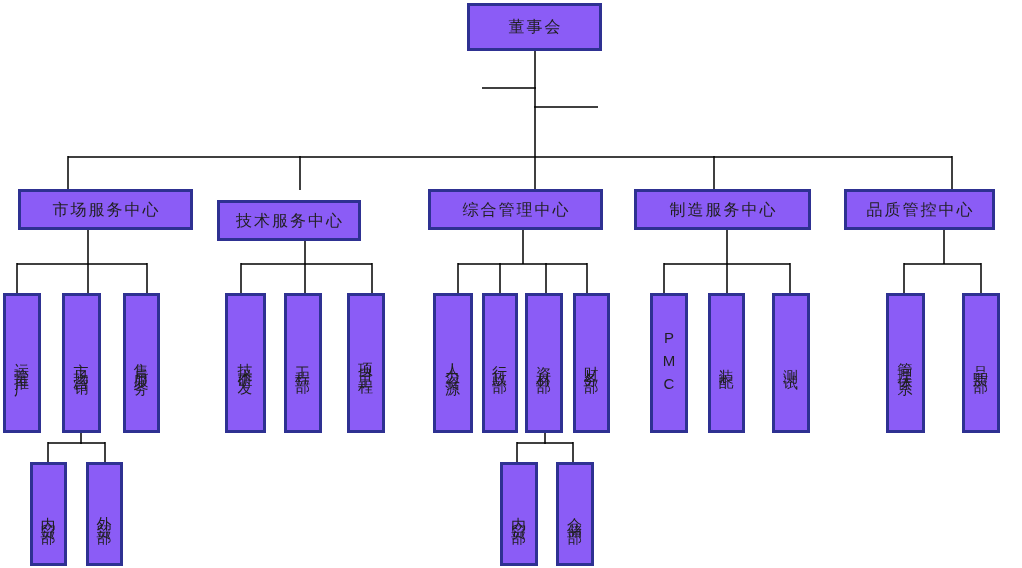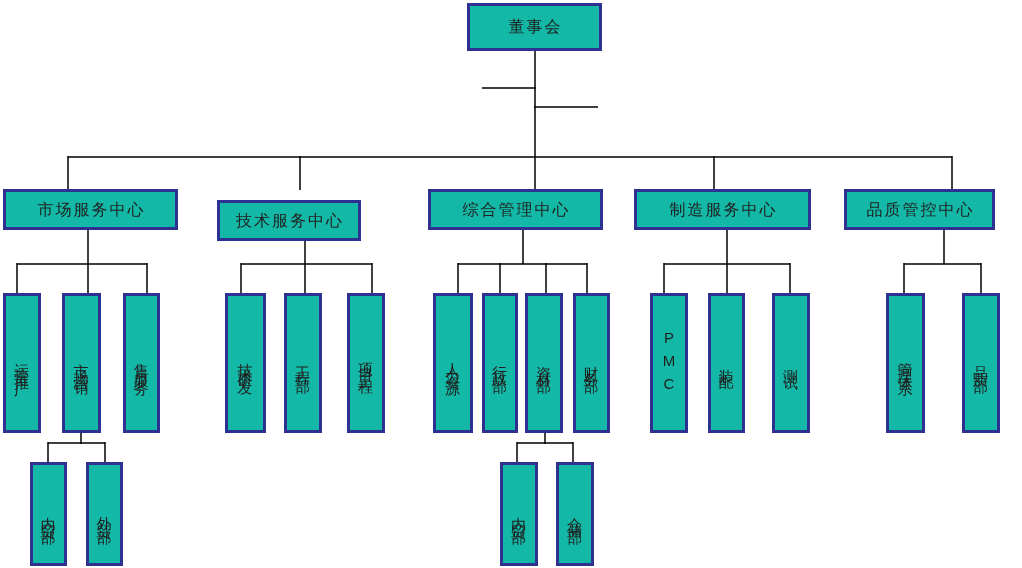--- a/index.html
+++ b/index.html
@@ -24,21 +24,21 @@
     z-index: 1;
   }
   .wire {
     stroke: var(--connector-line, #000000);
     stroke-width: 1.5;
   }
   .node {
     position: absolute;
     box-sizing: border-box;
     border: 3px solid var(--box-border, #2e3192);
-    background: #14b8a6;
+    background: #8b5cf6;
     color: var(--node-text, #1f1f1f);
     display: flex;
     align-items: center;
     justify-content: center;
     font-size: 16px;
     letter-spacing: 2px;
     text-indent: 2px;
     z-index: 2;
     line-height: 1;
     white-space: nowrap;
@@ -100,21 +100,21 @@
 
     <line class="wire" x1="944" y1="230" x2="944" y2="264"></line>
     <line class="wire" x1="904" y1="264" x2="981" y2="264"></line>
     <line class="wire" x1="904" y1="263" x2="904" y2="294"></line>
     <line class="wire" x1="981" y1="263" x2="981" y2="294"></line>
   </svg>
 
   <div class="node" style="left:467px; top:3px;  width:135px; height:48px;">董事会</div>
 
 
-  <div class="node" style="left:3px;   top:189px; width:175px; height:41px;">市场服务中心</div>
+  <div class="node" style="left:18px;   top:189px; width:175px; height:41px;">市场服务中心</div>
   <div class="node" style="left:217px; top:200px; width:144px; height:41px;font-family:Liberation Serif, serif;">技术服务中心</div>
   <div class="node" style="left:634px; top:189px; width:177px; height:41px;">制造服务中心</div>
   <div class="node" style="left:428px; top:189px; width:175px; height:41px;">综合管理中心</div>
   <div class="node" style="left:844px; top:189px; width:151px; height:41px;">品质管控中心</div>
 
   <div class="node vert" style="left:3px;   top:293px; width:38px; height:140px;">运营推广</div>
   <div class="node vert" style="left:62px;  top:293px; width:39px; height:140px;">市场营销</div>
   <div class="node vert" style="left:123px; top:293px; width:37px; height:140px;">售后服务</div>
 
   <div class="node vert" style="left:225px; top:293px; width:41px; height:140px;">技术研发</div>

